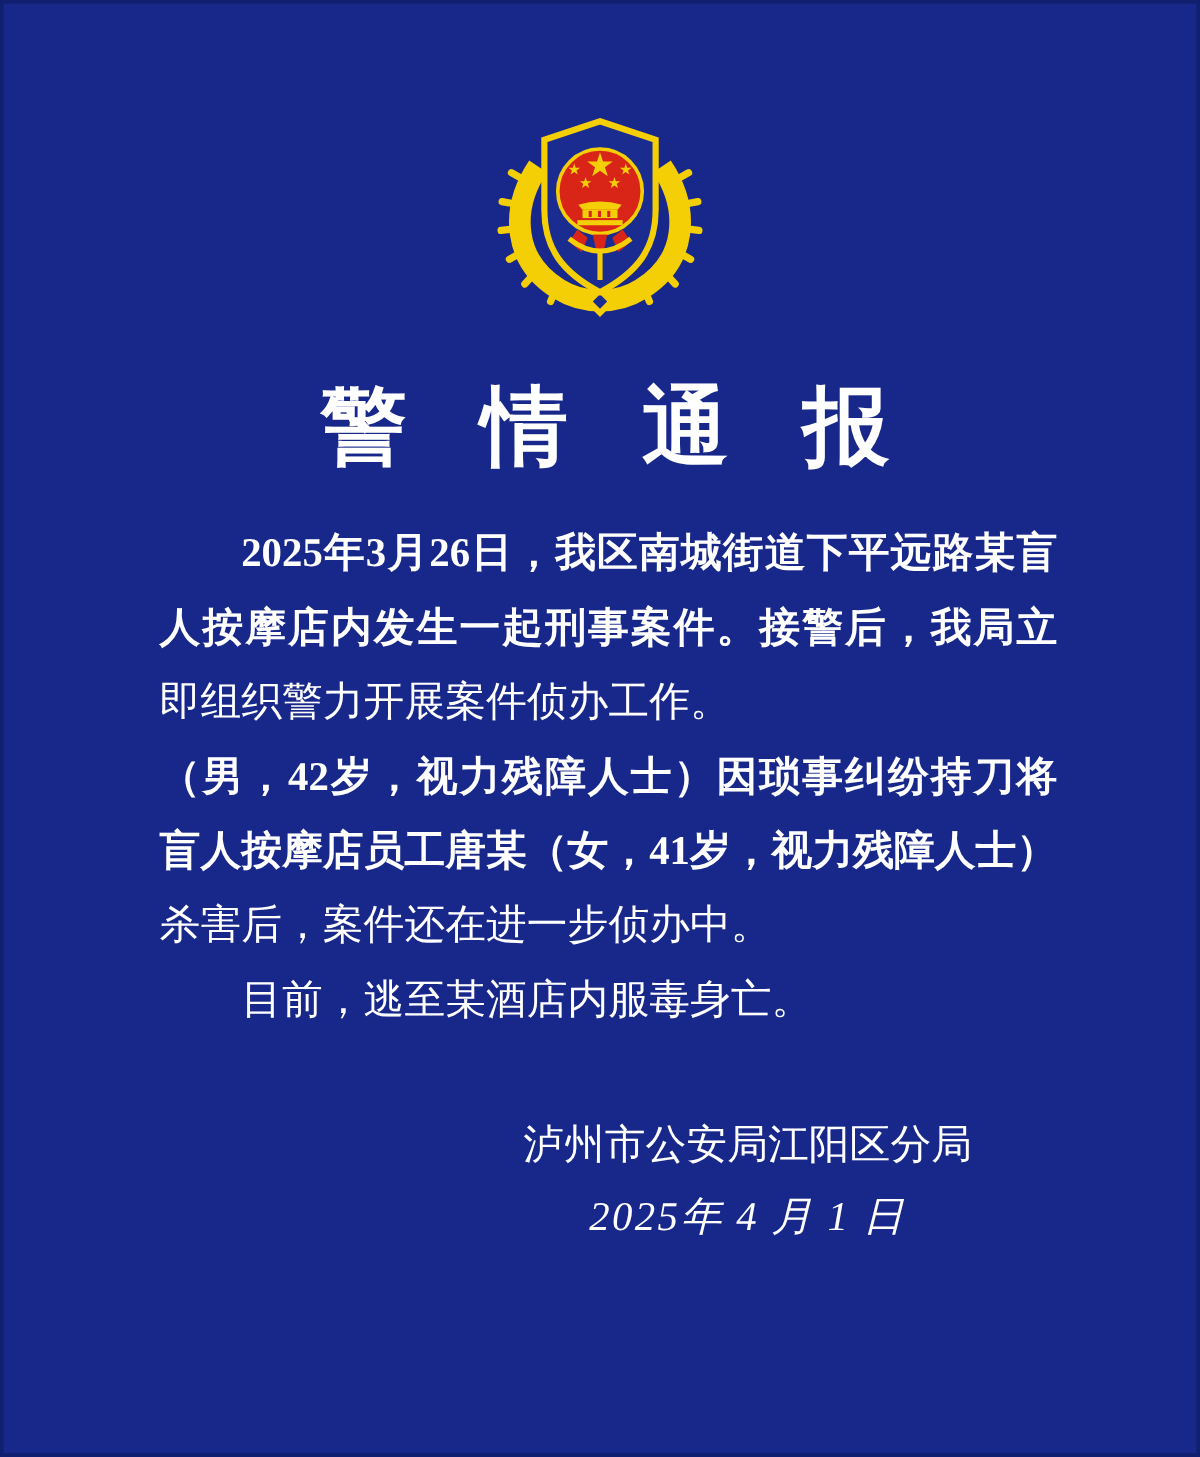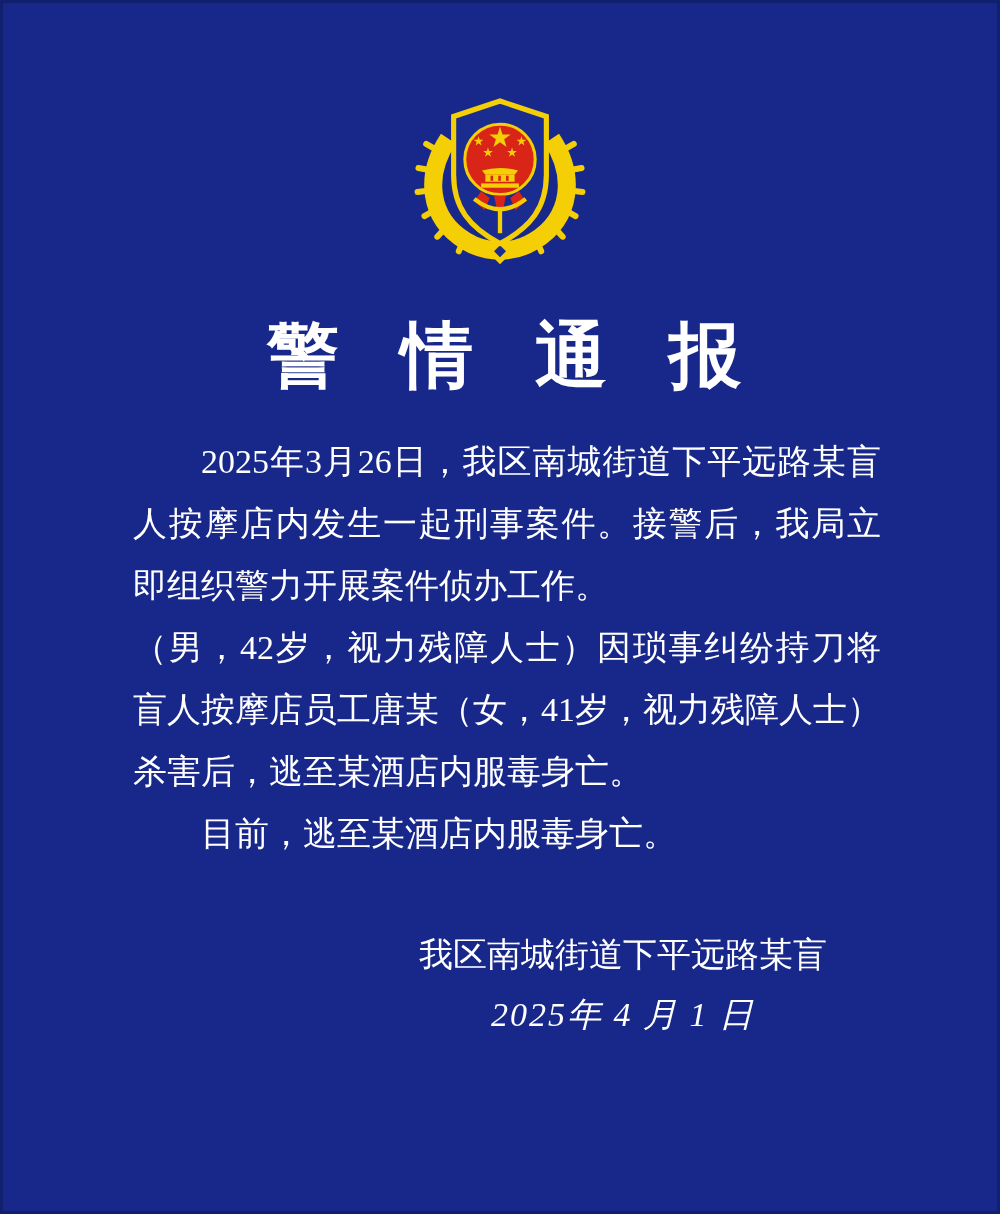--- a/index.html
+++ b/index.html
@@ -43,21 +43,21 @@
     margin: 36px 0 0 130px;
     width: 748px;
   }
   .line {
     font-size: 34px;
     line-height: 62px;
     text-align: justify;
     text-align-last: left;
     white-space: nowrap;
   }
-  .line.fill { text-align-last: justify; white-space: normal; }
+  .line.fill { text-align-last: justify; white-space: normal; font-weight: bold; }
   .line.indent { text-indent: 68px; }
 
   .sign-block {
     margin: 60px 0 0 130px;
     width: 748px;
     position: relative;
     left: 116px;
     text-align: center;
   }
   .sign-line {
@@ -131,20 +131,20 @@
 </svg>
 
 <div class="title">警情通报</div>
 
 <div class="body-text">
   <div class="line indent fill">2025年3月26日，我区南城街道下平远路某盲</div>
   <div class="line fill">人按摩店内发生一起刑事案件。接警后，我局立</div>
   <div class="line">即组织警力开展案件侦办工作。</div>
   <div class="line fill">（男，42岁，视力残障人士）因琐事纠纷持刀将</div>
   <div class="line fill">盲人按摩店员工唐某（女，41岁，视力残障人士）</div>
-  <div class="line">杀害后，逃至某酒店内服毒身亡。</div>
+  <div class="line">杀害后，案件还在进一步侦办中。</div>
   <div class="line indent">目前，逃至某酒店内服毒身亡。</div>
 </div>
 
 <div class="sign-block">
-  <div class="sign-line">我区南城街道下平远路某盲</div>
+  <div class="sign-line">泸州市公安局江阳区分局</div>
   <div class="date-line">2025年 4 月 1 日</div>
 </div>
 
 </body></html>

